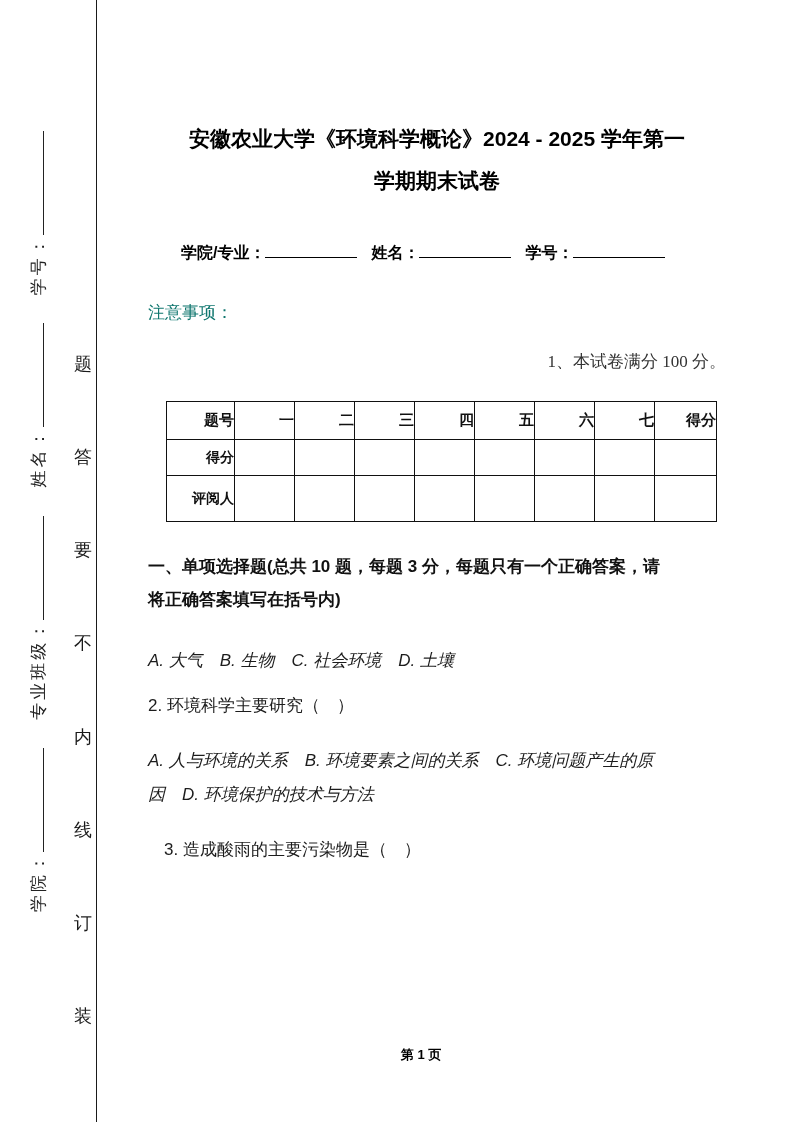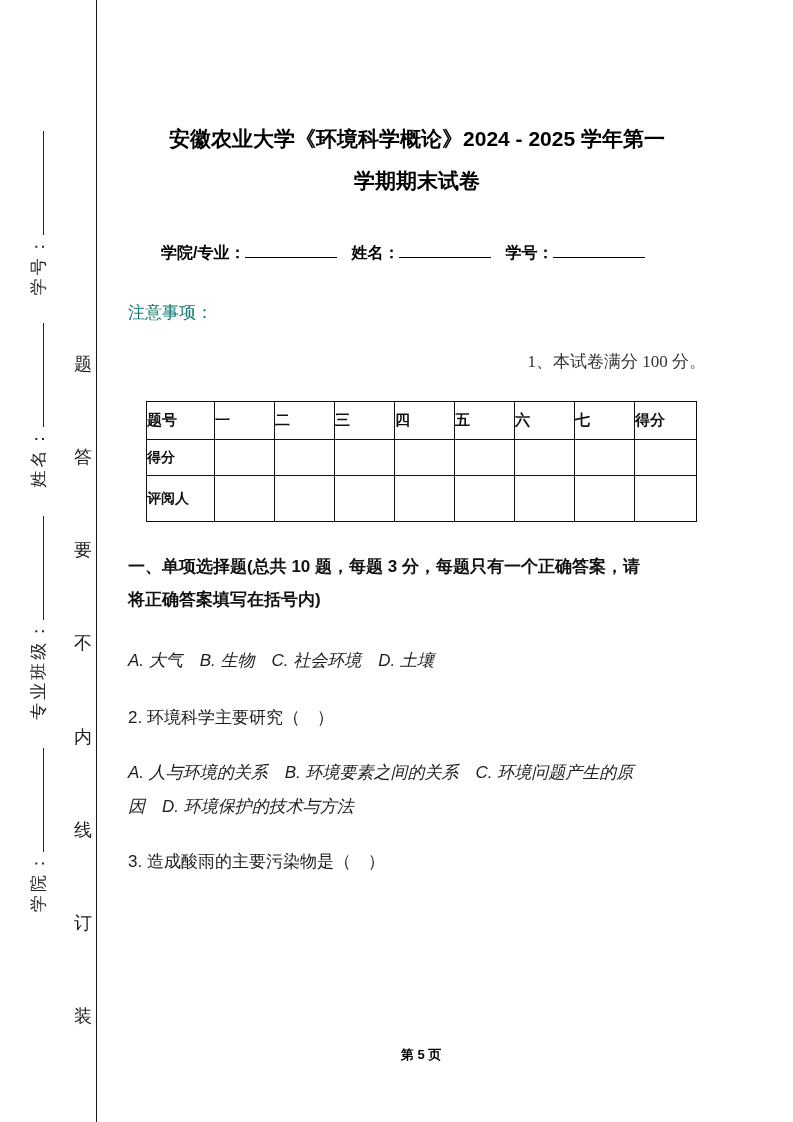--- a/index.html
+++ b/index.html
@@ -61,21 +61,21 @@
     justify-content: space-between;
     align-items: center;
     font-family: "Liberation Serif", serif;
     font-size: 18px;
     color: #1a1a1a;
   }
 
   
   .content {
     position: absolute;
-    left: 128px;
+    left: 148px;
     top: 118px;
     width: 578px;
   }
   .title {
     text-align: center;
     font-weight: bold;
     font-size: 21px;
     line-height: 42px;
     color: #000;
   }
@@ -119,21 +119,21 @@
 
   .score-table {
     margin-top: 26px;
     margin-left: 18px;
     border-collapse: collapse;
     table-layout: fixed;
     width: 550px;
   }
   .score-table th, .score-table td {
     border: 1.6px solid #111;
-    text-align: left;
+    text-align: right;
     vertical-align: middle;
     font-weight: bold;
     color: #111;
   }
   .score-table .head-row th { height: 38px; font-size: 15px; }
   .score-table .score-row th, .score-table .score-row td { height: 36px; font-size: 14px; }
   .score-table .reviewer-row th, .score-table .reviewer-row td { height: 46px; font-size: 14px; }
 
   .section-heading {
     margin-top: 28px;
@@ -151,23 +151,23 @@
   }
   .options {
     font-size: 17px;
     line-height: 34px;
     color: #1c1c1c;
     white-space: pre-wrap;
     font-style: italic;
   }
   .q1 { margin-top: 26px; }
   .opts1 { margin-top: 28px; }
-  .q2 { margin-top: 26px; }
+  .q2 { margin-top: 14px; }
   .opts2 { margin-top: 24px; }
-  .q3 { margin-top: 24px; }
+  .q3 { margin-top: 24px; margin-left: 16px; }
 
   .footer {
     position: absolute;
     left: 132px;
     top: 1046px;
     width: 578px;
     text-align: center;
     font-size: 13px;
     font-weight: bold;
     color: #000;
@@ -269,15 +269,15 @@
     <div class="options opts1">A. 大气　B. 生物　C. 社会环境　D. 土壤</div>
 
     <div class="question q2">2. 环境科学主要研究（　）</div>
     <div class="options opts2">A. 人与环境的关系　B. 环境要素之间的关系　C. 环境问题产生的原
 因　D. 环境保护的技术与方法</div>
 
     <div class="question q3">3. 造成酸雨的主要污染物是（　）</div>
 
   </div>
 
-  <div class="footer">第 5 页</div>
+  <div class="footer">第 1 页</div>
 
 </div>
 
 </body></html>

